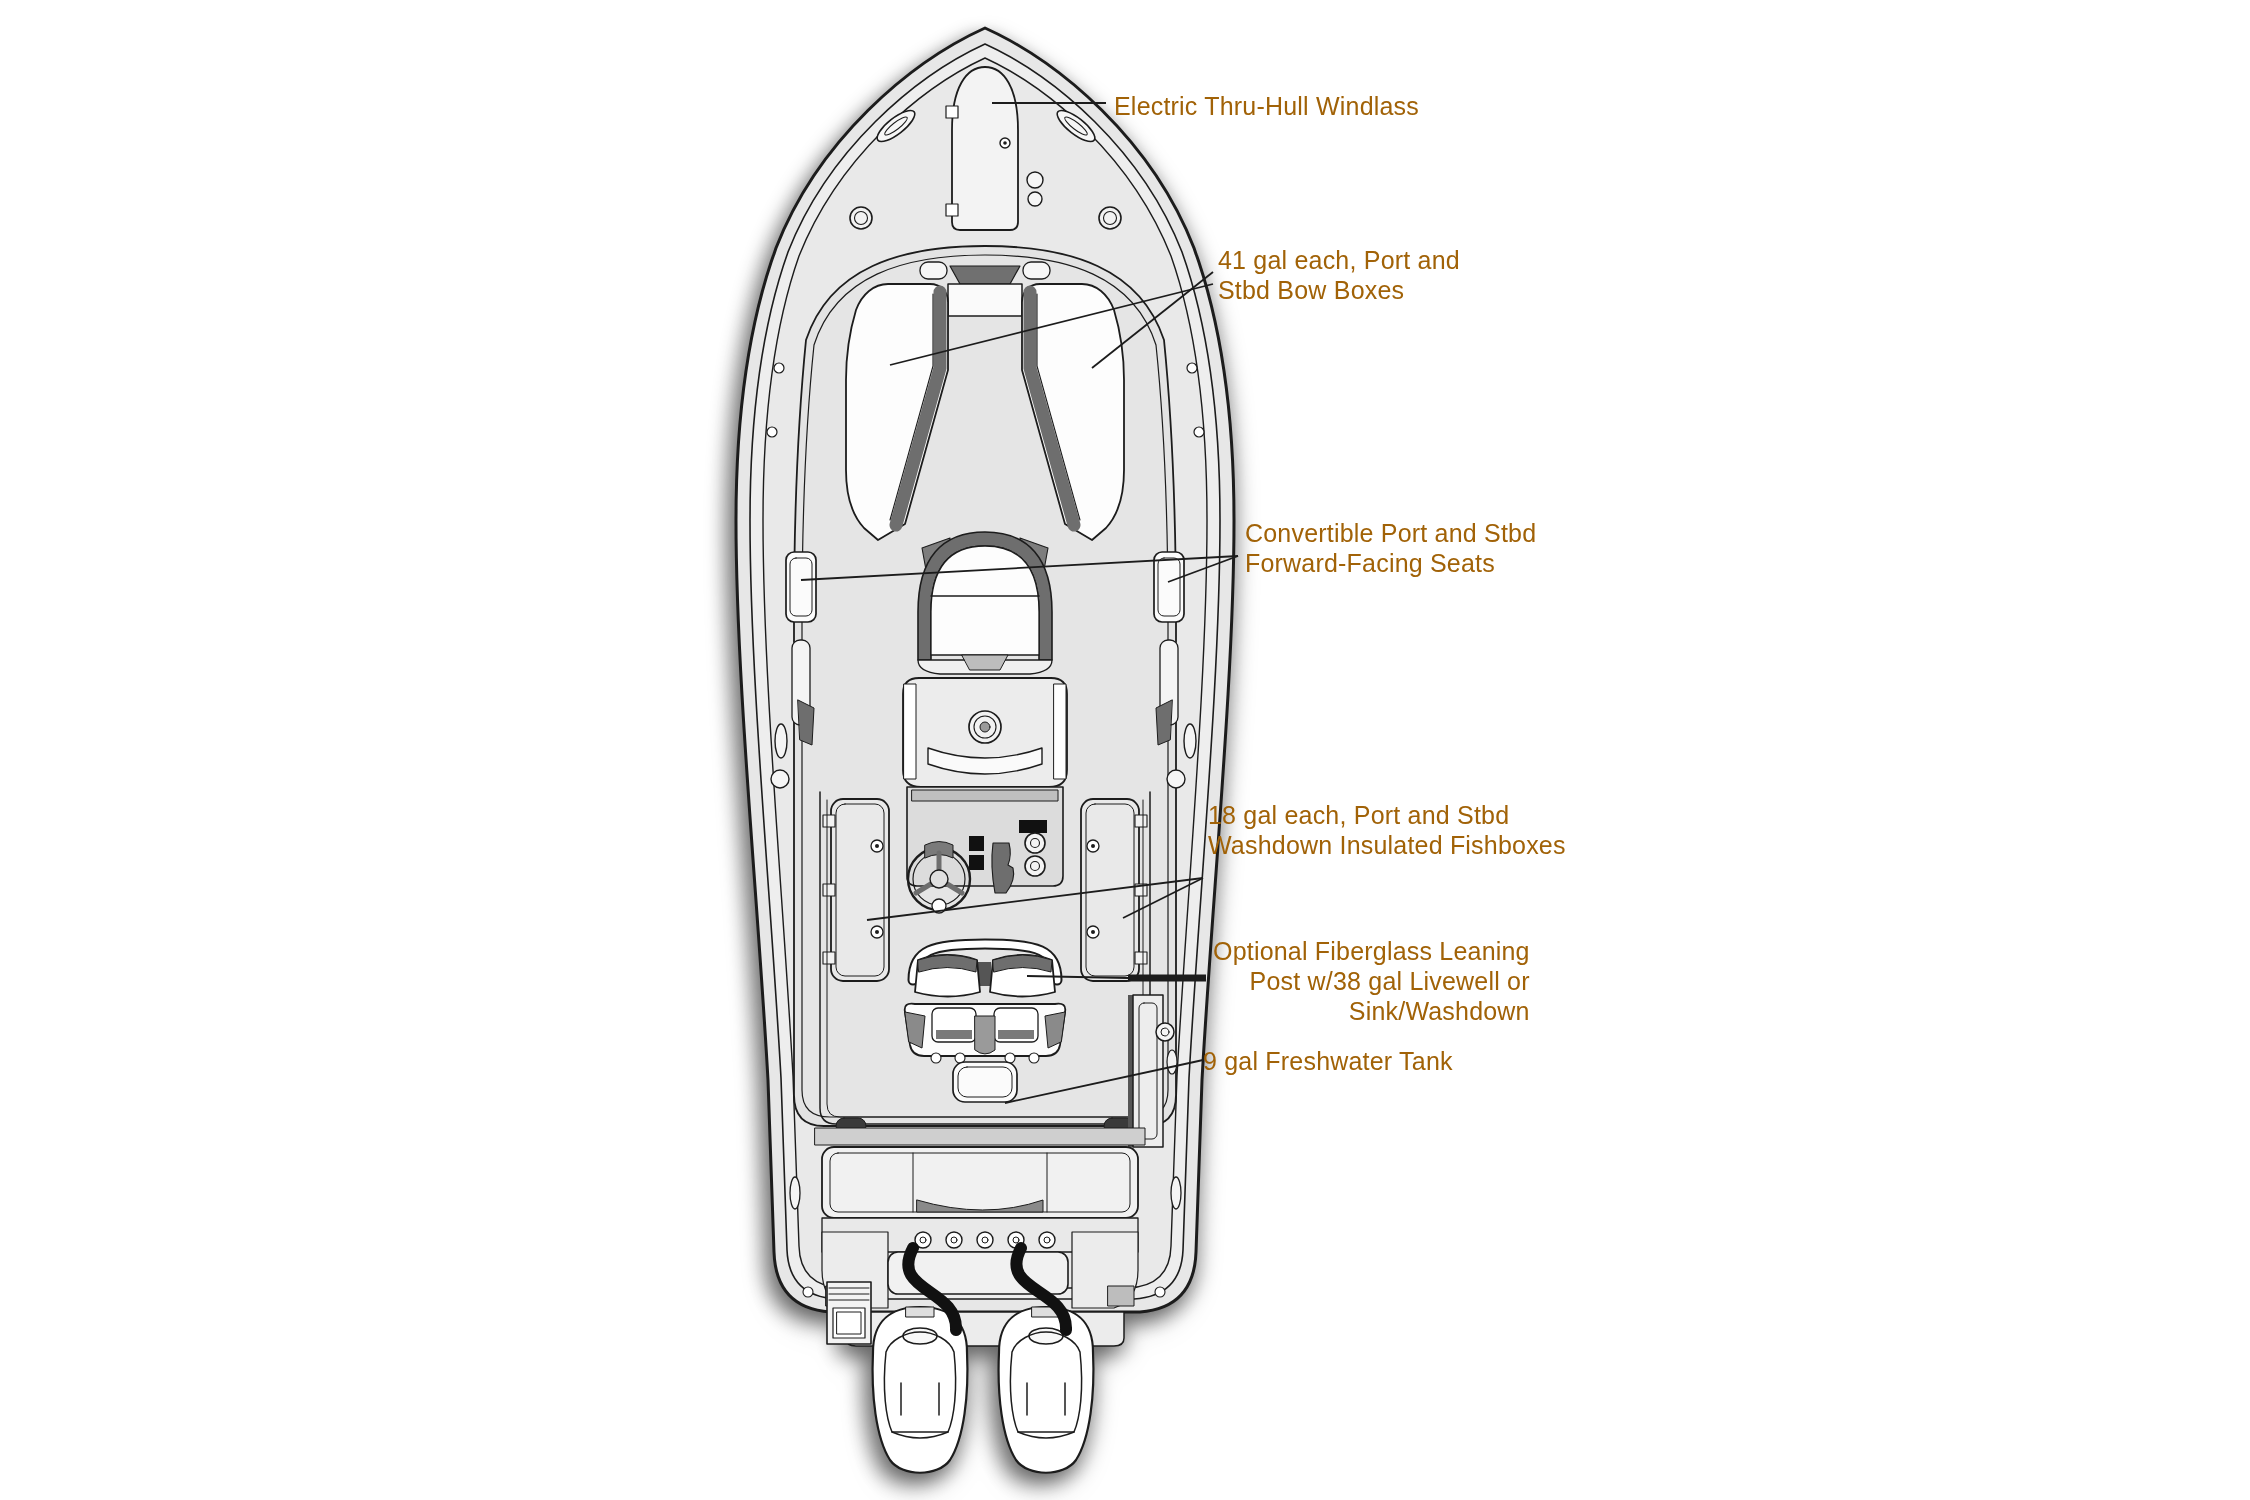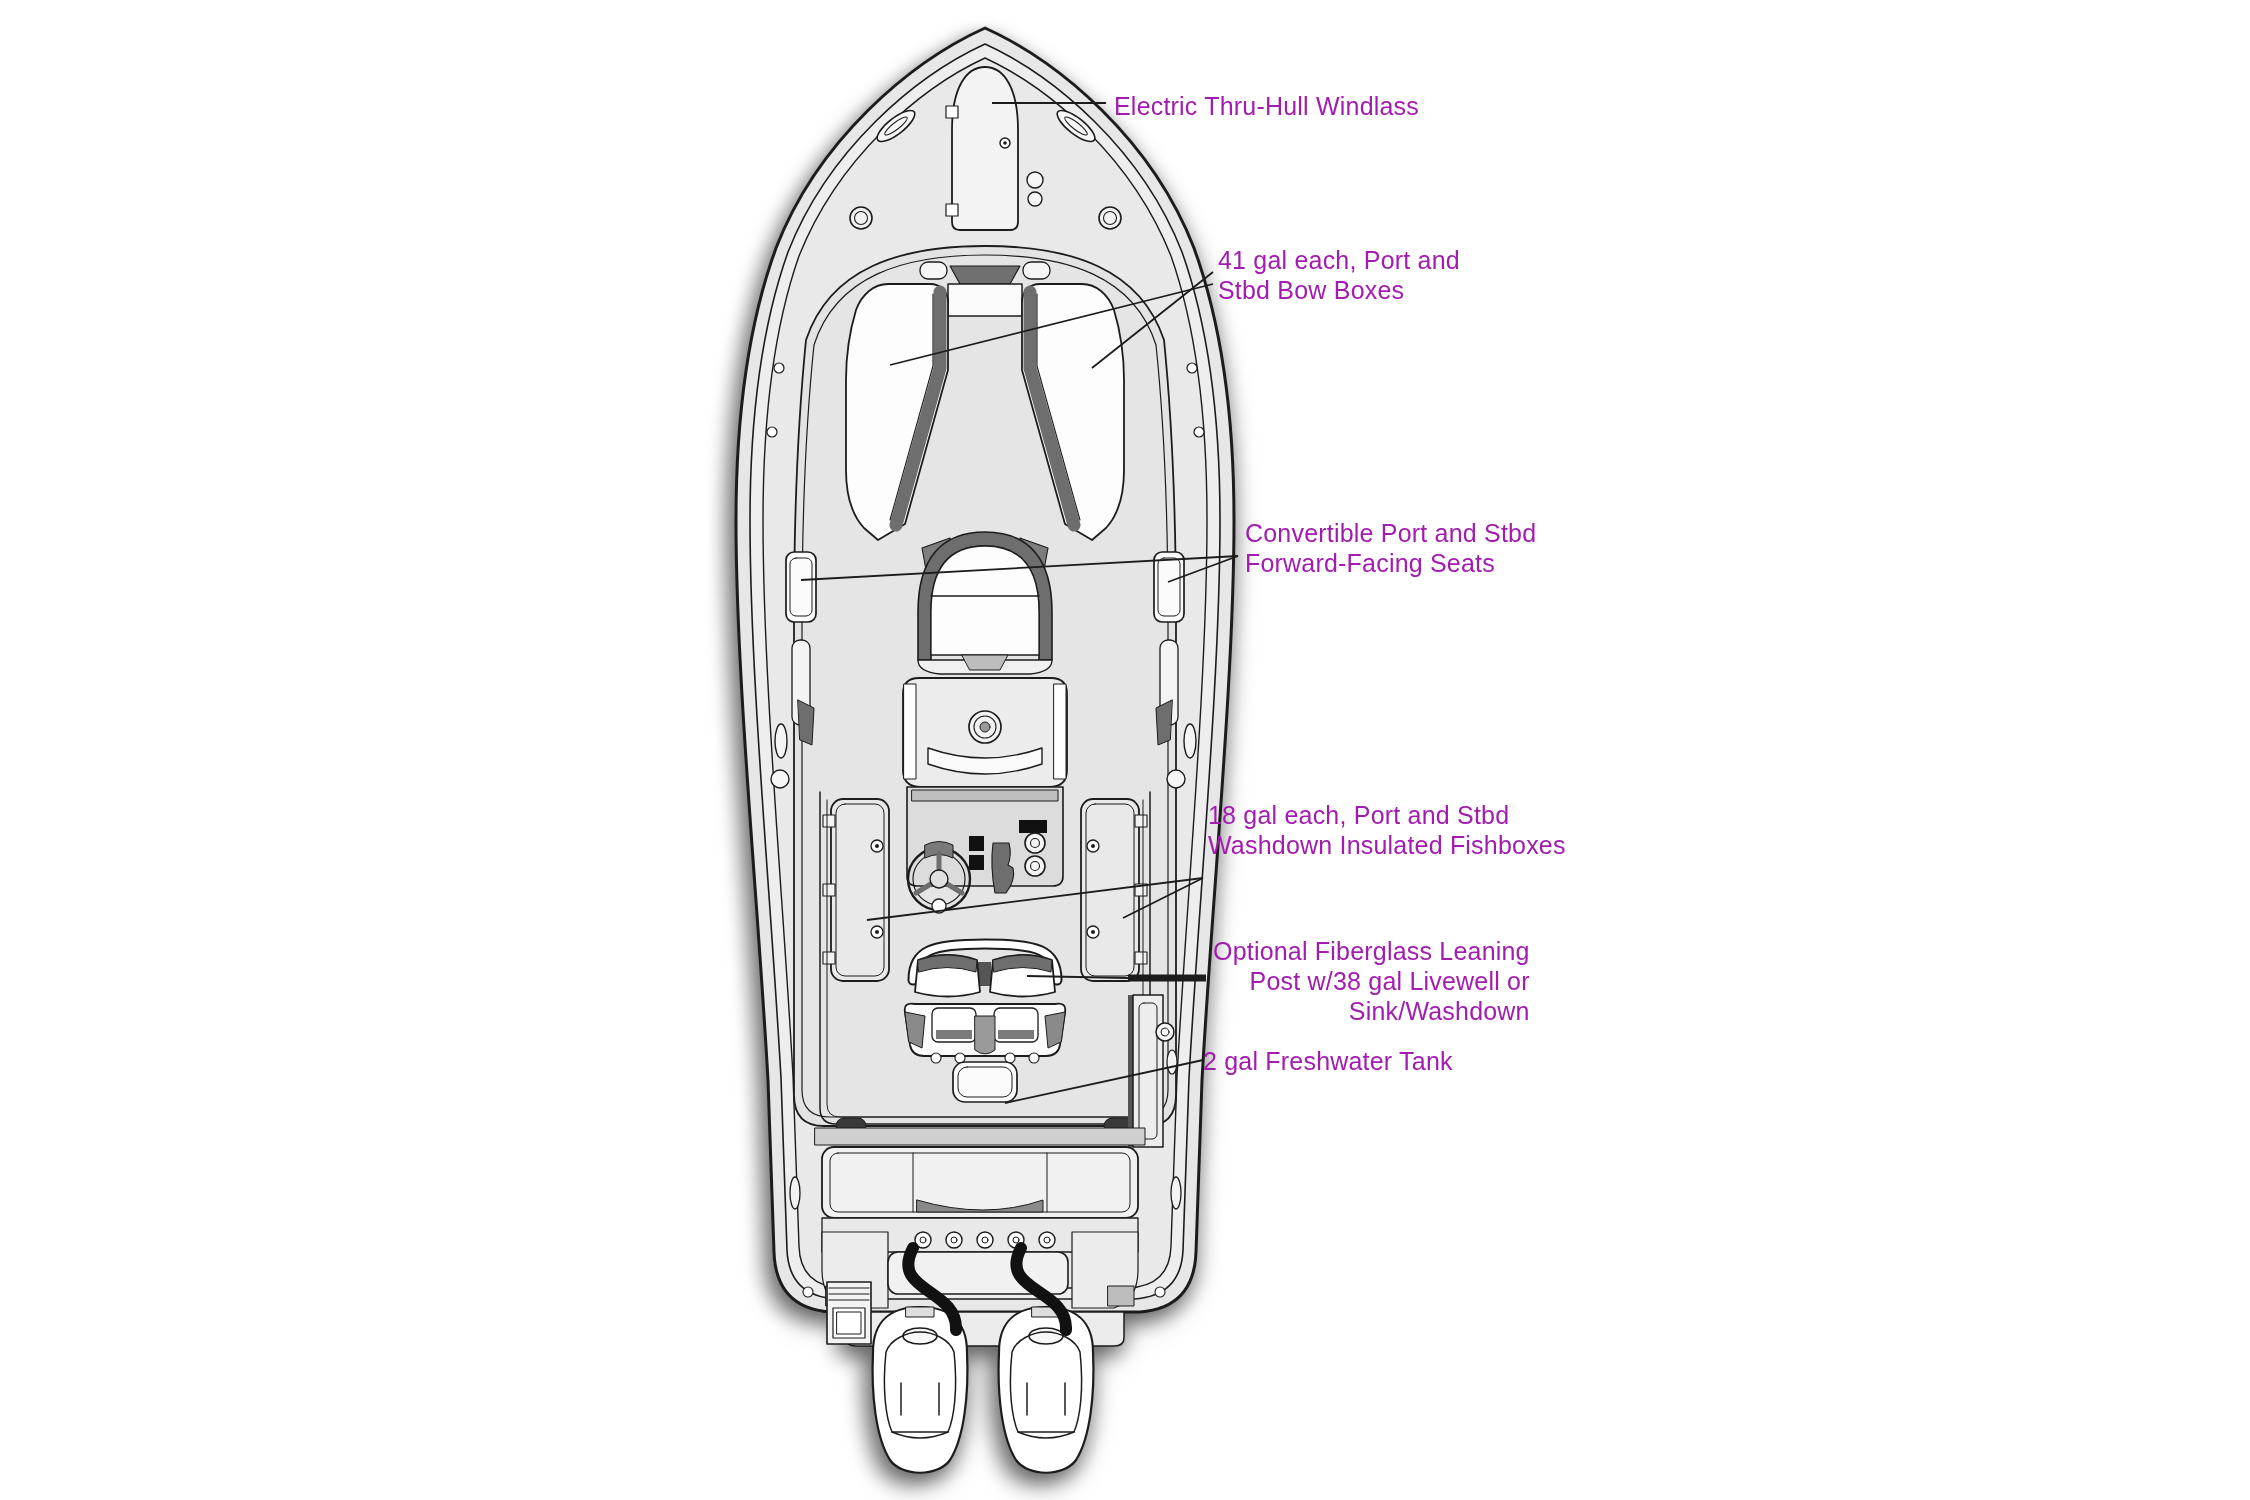--- a/index.html
+++ b/index.html
@@ -5,21 +5,21 @@
   * { margin:0; padding:0; box-sizing:border-box; }
   html,body { width:2250px; height:1500px; background:#ffffff; overflow:hidden; }
   body { position:relative; font-family:"Liberation Sans", sans-serif; }
   .canvas { position:absolute; inset:0; }
   svg.diagram { position:absolute; left:0; top:0; }
   .boat-shadow { filter: drop-shadow(-9px 10px 10px rgba(0,0,0,0.45)) drop-shadow(5px 7px 9px rgba(0,0,0,0.28)); }
   .callout {
     position:absolute;
     font-size:25px;
     line-height:30px;
-    color:#a21caf;
+    color:#a16207;
     white-space:nowrap;
     letter-spacing:0.2px;
   }
   .callout span { display:block; }
 </style>
 </head>
 <body>
 
 <div class="canvas">
 
@@ -329,16 +329,16 @@
   <span>Washdown Insulated Fishboxes</span>
 </div>
 
 <div class="callout" style="left:1213px; top:936px;text-align:right;">
   <span>Optional Fiberglass Leaning</span>
   <span>Post w/38 gal Livewell or</span>
   <span>Sink/Washdown</span>
 </div>
 
 <div class="callout" style="left:1203px; top:1046px;">
-  <span>2 gal Freshwater Tank</span>
+  <span>9 gal Freshwater Tank</span>
 </div>
 
 </div>
 
 </body></html>

